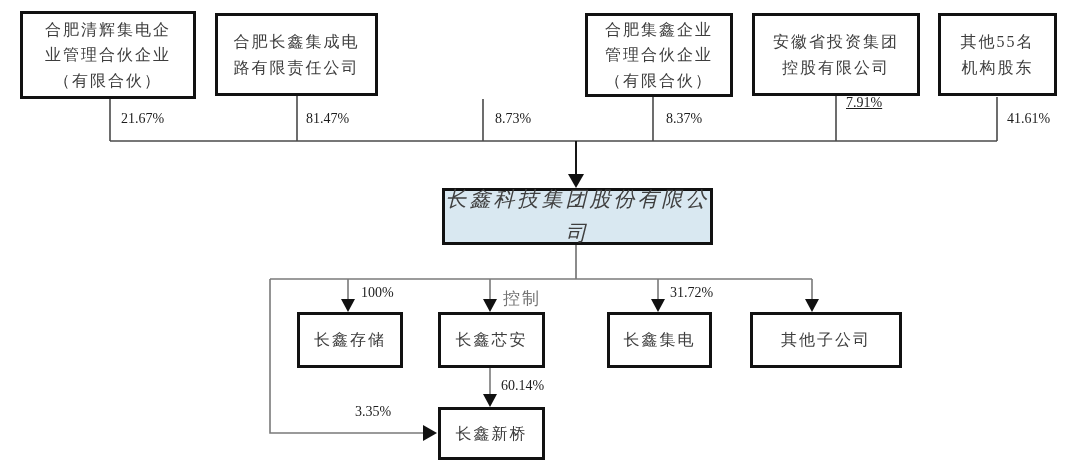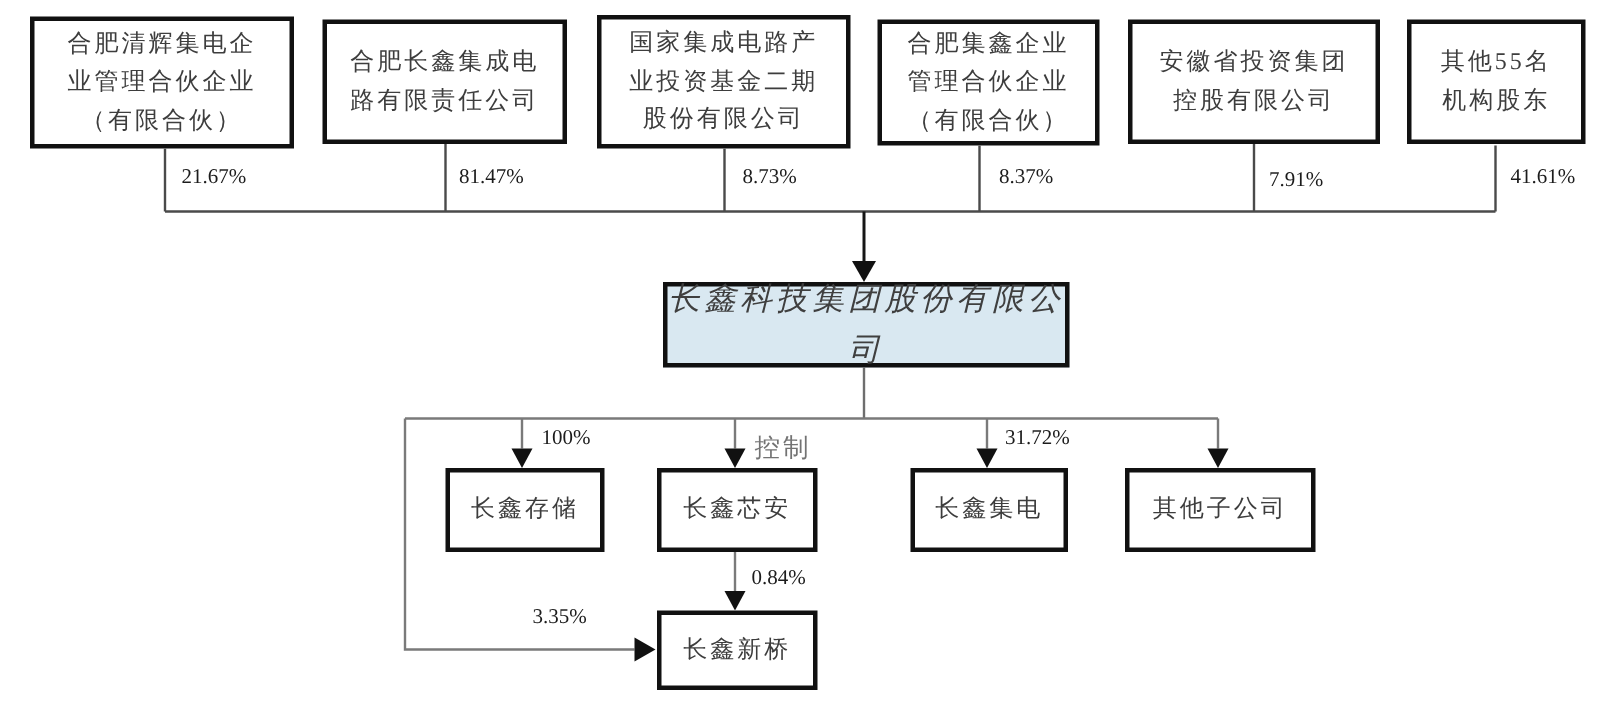--- a/index.html
+++ b/index.html
@@ -74,67 +74,62 @@
 
   <div class="box" style="left:20px; top:11px; width:176px; height:88px;">
     <span class="txt">合肥清辉集电企
 业管理合伙企业
 （有限合伙）</span>
   </div>
   <div class="box" style="left:215px; top:13px; width:163px; height:83px;">
     <span class="txt">合肥长鑫集成电
 路有限责任公司</span>
   </div>
-  <div class="box" style="left:398px; top:10px; width:169px; height:89px;">
-    <span class="txt">国家集成电路产
-业投资基金二期
-股份有限公司</span>
-  </div>
   <div class="box" style="left:585px; top:13px; width:148px; height:84px;">
     <span class="txt">合肥集鑫企业
 管理合伙企业
 （有限合伙）</span>
   </div>
   <div class="box" style="left:752px; top:13px; width:168px; height:83px;justify-content:center;">
     <span class="txt">安徽省投资集团
 控股有限公司</span>
   </div>
   <div class="box" style="left:938px; top:13px; width:119px; height:83px;">
     <span class="txt">其他55名
 机构股东</span>
   </div>
 
   <div class="pct" style="left:121px; top:111px;">21.67%</div>
   <div class="pct" style="left:306px; top:111px;">81.47%</div>
   <div class="pct" style="left:495px; top:111px;">8.73%</div>
   <div class="pct" style="left:666px; top:111px;">8.37%</div>
-  <div class="pct" style="left:846px; top:113px;">7.91%</div>
+  <div class="pct" style="left:846px; top:95px;text-decoration:underline;">7.91%</div>
   <div class="pct" style="left:1007px; top:111px;">41.61%</div>
 
   <div class="box company" style="left:442px; top:188px; width:271px; height:57px;">
     <span class="txt">长鑫科技集团股份有限公司</span>
   </div>
 
   <div class="pct" style="left:361px; top:285px;">100%</div>
   <div class="pct cn-label" style="left:503px; top:287px;">控制</div>
   <div class="pct" style="left:670px; top:285px;">31.72%</div>
 
   <div class="box" style="left:297px; top:312px; width:106px; height:56px;">
     <span class="txt">长鑫存储</span>
   </div>
   <div class="box" style="left:438px; top:312px; width:107px; height:56px;">
     <span class="txt">长鑫芯安</span>
   </div>
   <div class="box" style="left:607px; top:312px; width:105px; height:56px;">
     <span class="txt">长鑫集电</span>
   </div>
-  <div class="box" style="left:750px; top:312px; width:127px; height:56px;">
+  <div class="box" style="left:750px; top:312px; width:152px; height:56px;">
     <span class="txt">其他子公司</span>
   </div>
 
-  <div class="pct" style="left:501px; top:378px;">0.84%</div>
+  <div class="pct" style="left:501px; top:378px;">60.14%</div>
   <div class="pct" style="left:355px; top:404px;">3.35%</div>
 
   <div class="box" style="left:438px; top:407px; width:107px; height:53px;">
     <span class="txt">长鑫新桥</span>
   </div>
 
 </div>
 
 </body></html>

